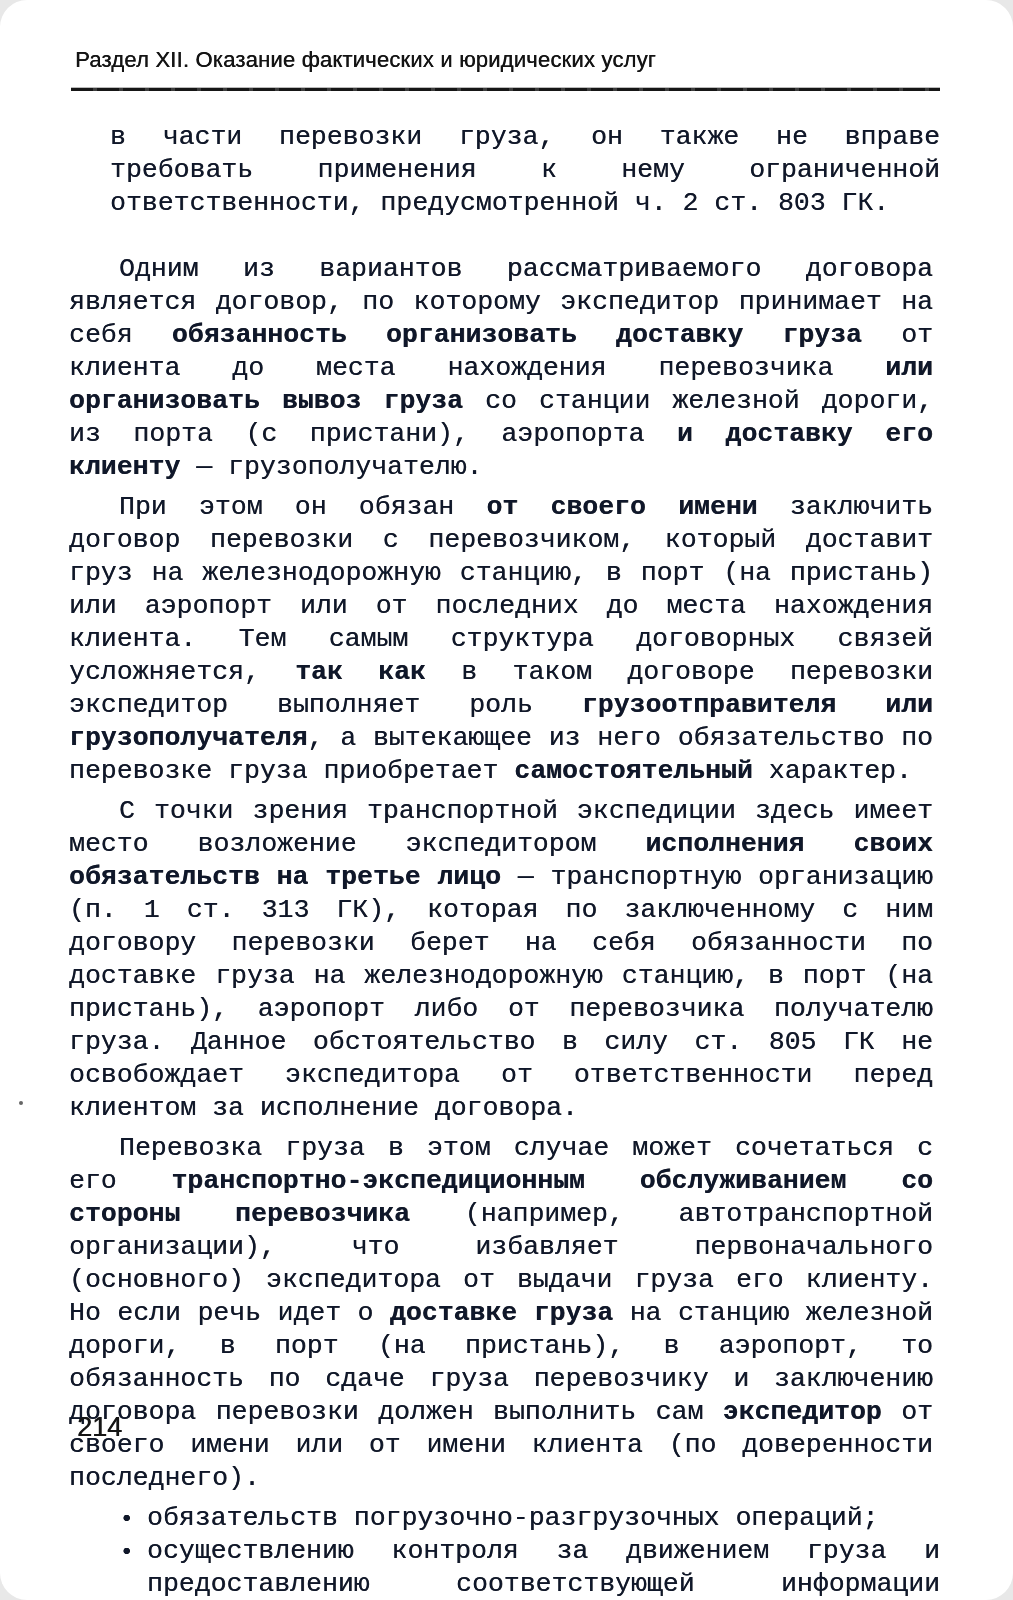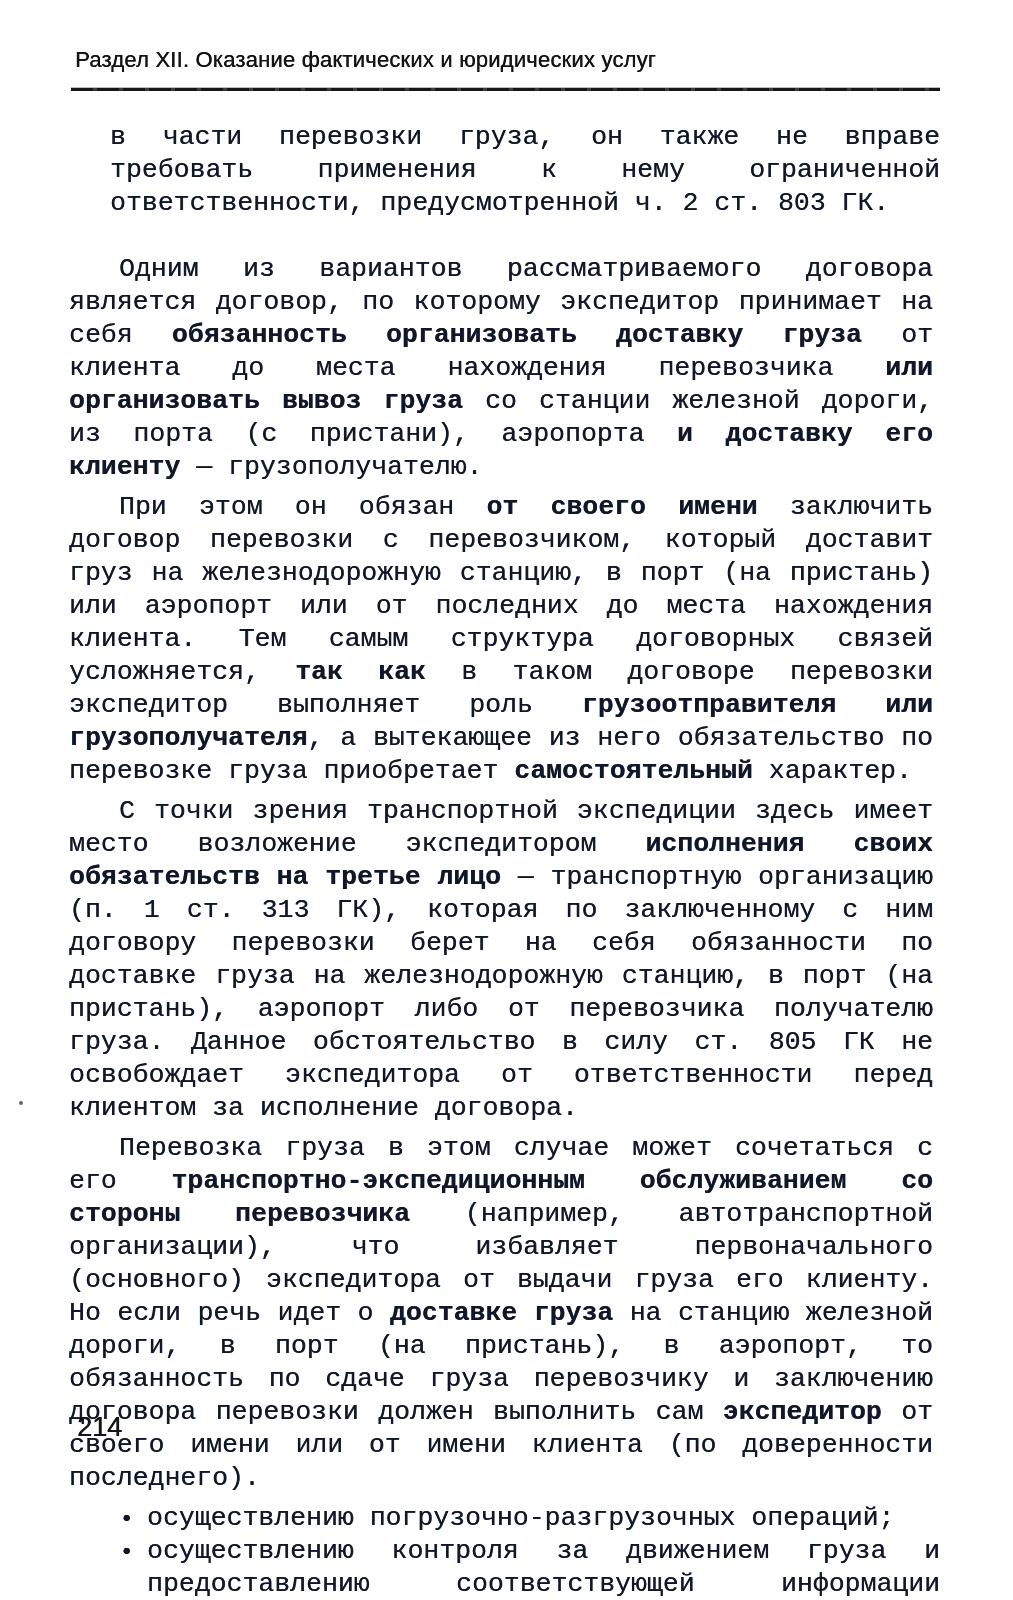--- a/index.html
+++ b/index.html
@@ -7,20 +7,21 @@
     padding: 0;
     background: #e8e8e8;
   }
   .page {
     position: relative;
     width: 1013px;
     height: 1600px;
     background: #ffffff;
     overflow: hidden;
     margin: 0 auto;
+    border-radius: 27px;
   }
   
   .section-heading {
     position: absolute;
     left: 75px;
     top: 47px;
     font-family: "Liberation Sans", sans-serif;
     font-size: 22px;
     color: #141414;
     letter-spacing: 0.2px;
@@ -118,21 +119,21 @@
 
     <div class="paragraphs">
         <p><span>Одним из вариантов рассматриваемого договора является договор, по которому экспедитор принимает на себя </span><span class="bold">обязанность организовать доставку груза</span><span> от клиента до места нахождения перевозчика </span><span class="bold">или организовать вывоз груза</span><span> со станции железной дороги, из порта (с пристани), аэропорта </span><span class="bold">и доставку его клиенту</span><span> — грузополучателю.</span></p>
         <p><span>При этом он обязан </span><span class="bold">от своего имени</span><span> заключить договор перевозки с перевозчиком, который доставит груз на железнодорожную станцию, в порт (на пристань) или аэропорт или от последних до места нахождения клиента. Тем самым структура договорных связей усложняется, </span><span class="bold">так как</span><span> в таком договоре перевозки экспедитор выполняет роль </span><span class="bold">грузоотправителя или грузополучателя</span><span>, а вытекающее из него обязательство по перевозке груза приобретает </span><span class="bold">самостоятельный</span><span> характер.</span></p>
         <p><span>С точки зрения транспортной экспедиции здесь имеет место возложение экспедитором </span><span class="bold">исполнения своих обязательств на третье лицо</span><span> — транспортную организацию (п. 1 ст. 313 ГК), которая по заключенному с ним договору перевозки берет на себя обязанности по доставке груза на железнодорожную станцию, в порт (на пристань), аэропорт либо от перевозчика получателю груза. Данное обстоятельство в силу ст. 805 ГК не освобождает экспедитора от ответственности перед клиентом за исполнение договора.</span></p>
         <p><span>Перевозка груза в этом случае может сочетаться с его </span><span class="bold">транспортно-экспедиционным обслуживанием со стороны перевозчика</span><span> (например, автотранспортной организации), что избавляет первоначального (основного) экспедитора от выдачи груза его клиенту. Но если речь идет о </span><span class="bold">доставке груза</span><span> на станцию железной дороги, в порт (на пристань), в аэропорт, то обязанность по сдаче груза перевозчику и заключению договора перевозки должен выполнить сам </span><span class="bold">экспедитор</span><span> от своего имени или от имени клиента (по доверенности последнего).</span></p>
       </div>
 
     <ul class="bullets">
         <li><span class="marker">•</span></li>
-        <li><span class="marker">•</span><span><span>осуществлению погрузочно-разгрузочных операций;</span></span></li>
+        <li><span class="marker">•</span><span><span>обязательств погрузочно-разгрузочных операций;</span></span></li>
         <li><span class="marker">•</span></li>
         <li><span class="marker">•</span><span><span>осуществлению контроля за движением груза и предоставлению соответствующей информации характер;</span></span></li>
         <li><span class="marker">•</span><span><span>предъявлению претензий и исков перевозчику;</span></span></li>
       </ul>
 
     <p class="etc-line">и т.п.</p>
 
   </div>
 
   <div class="page-number">214</div>

